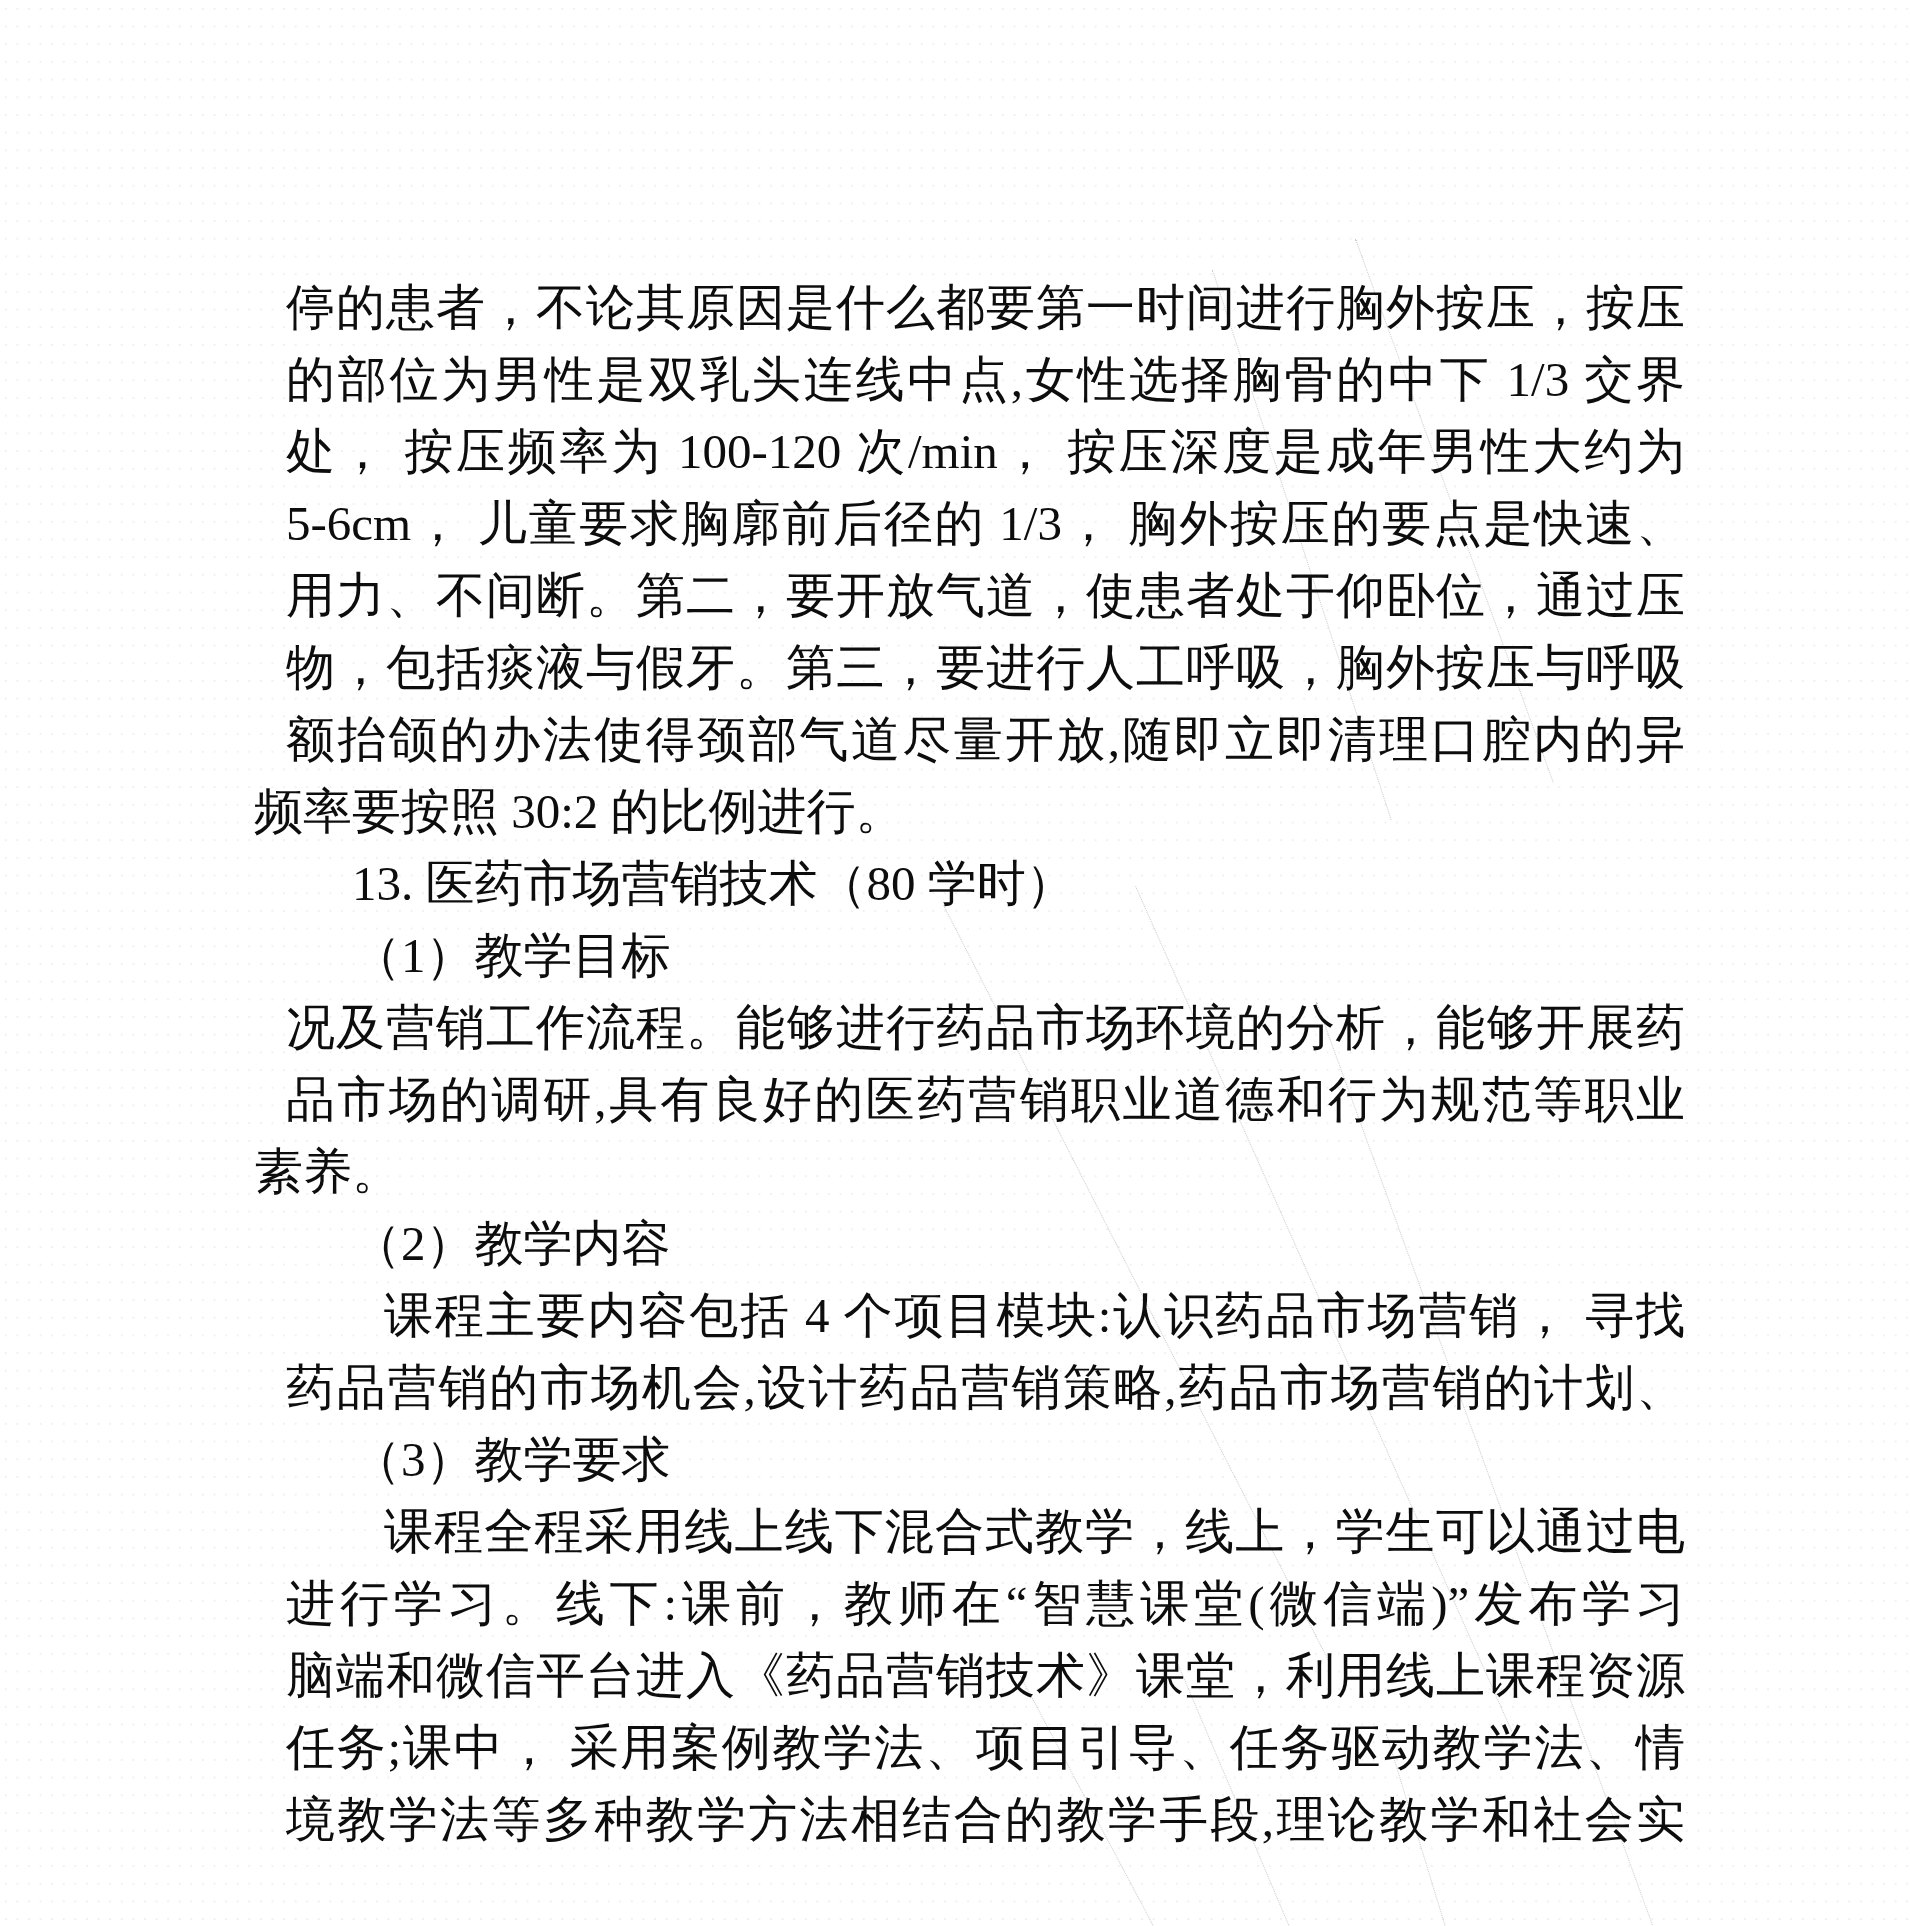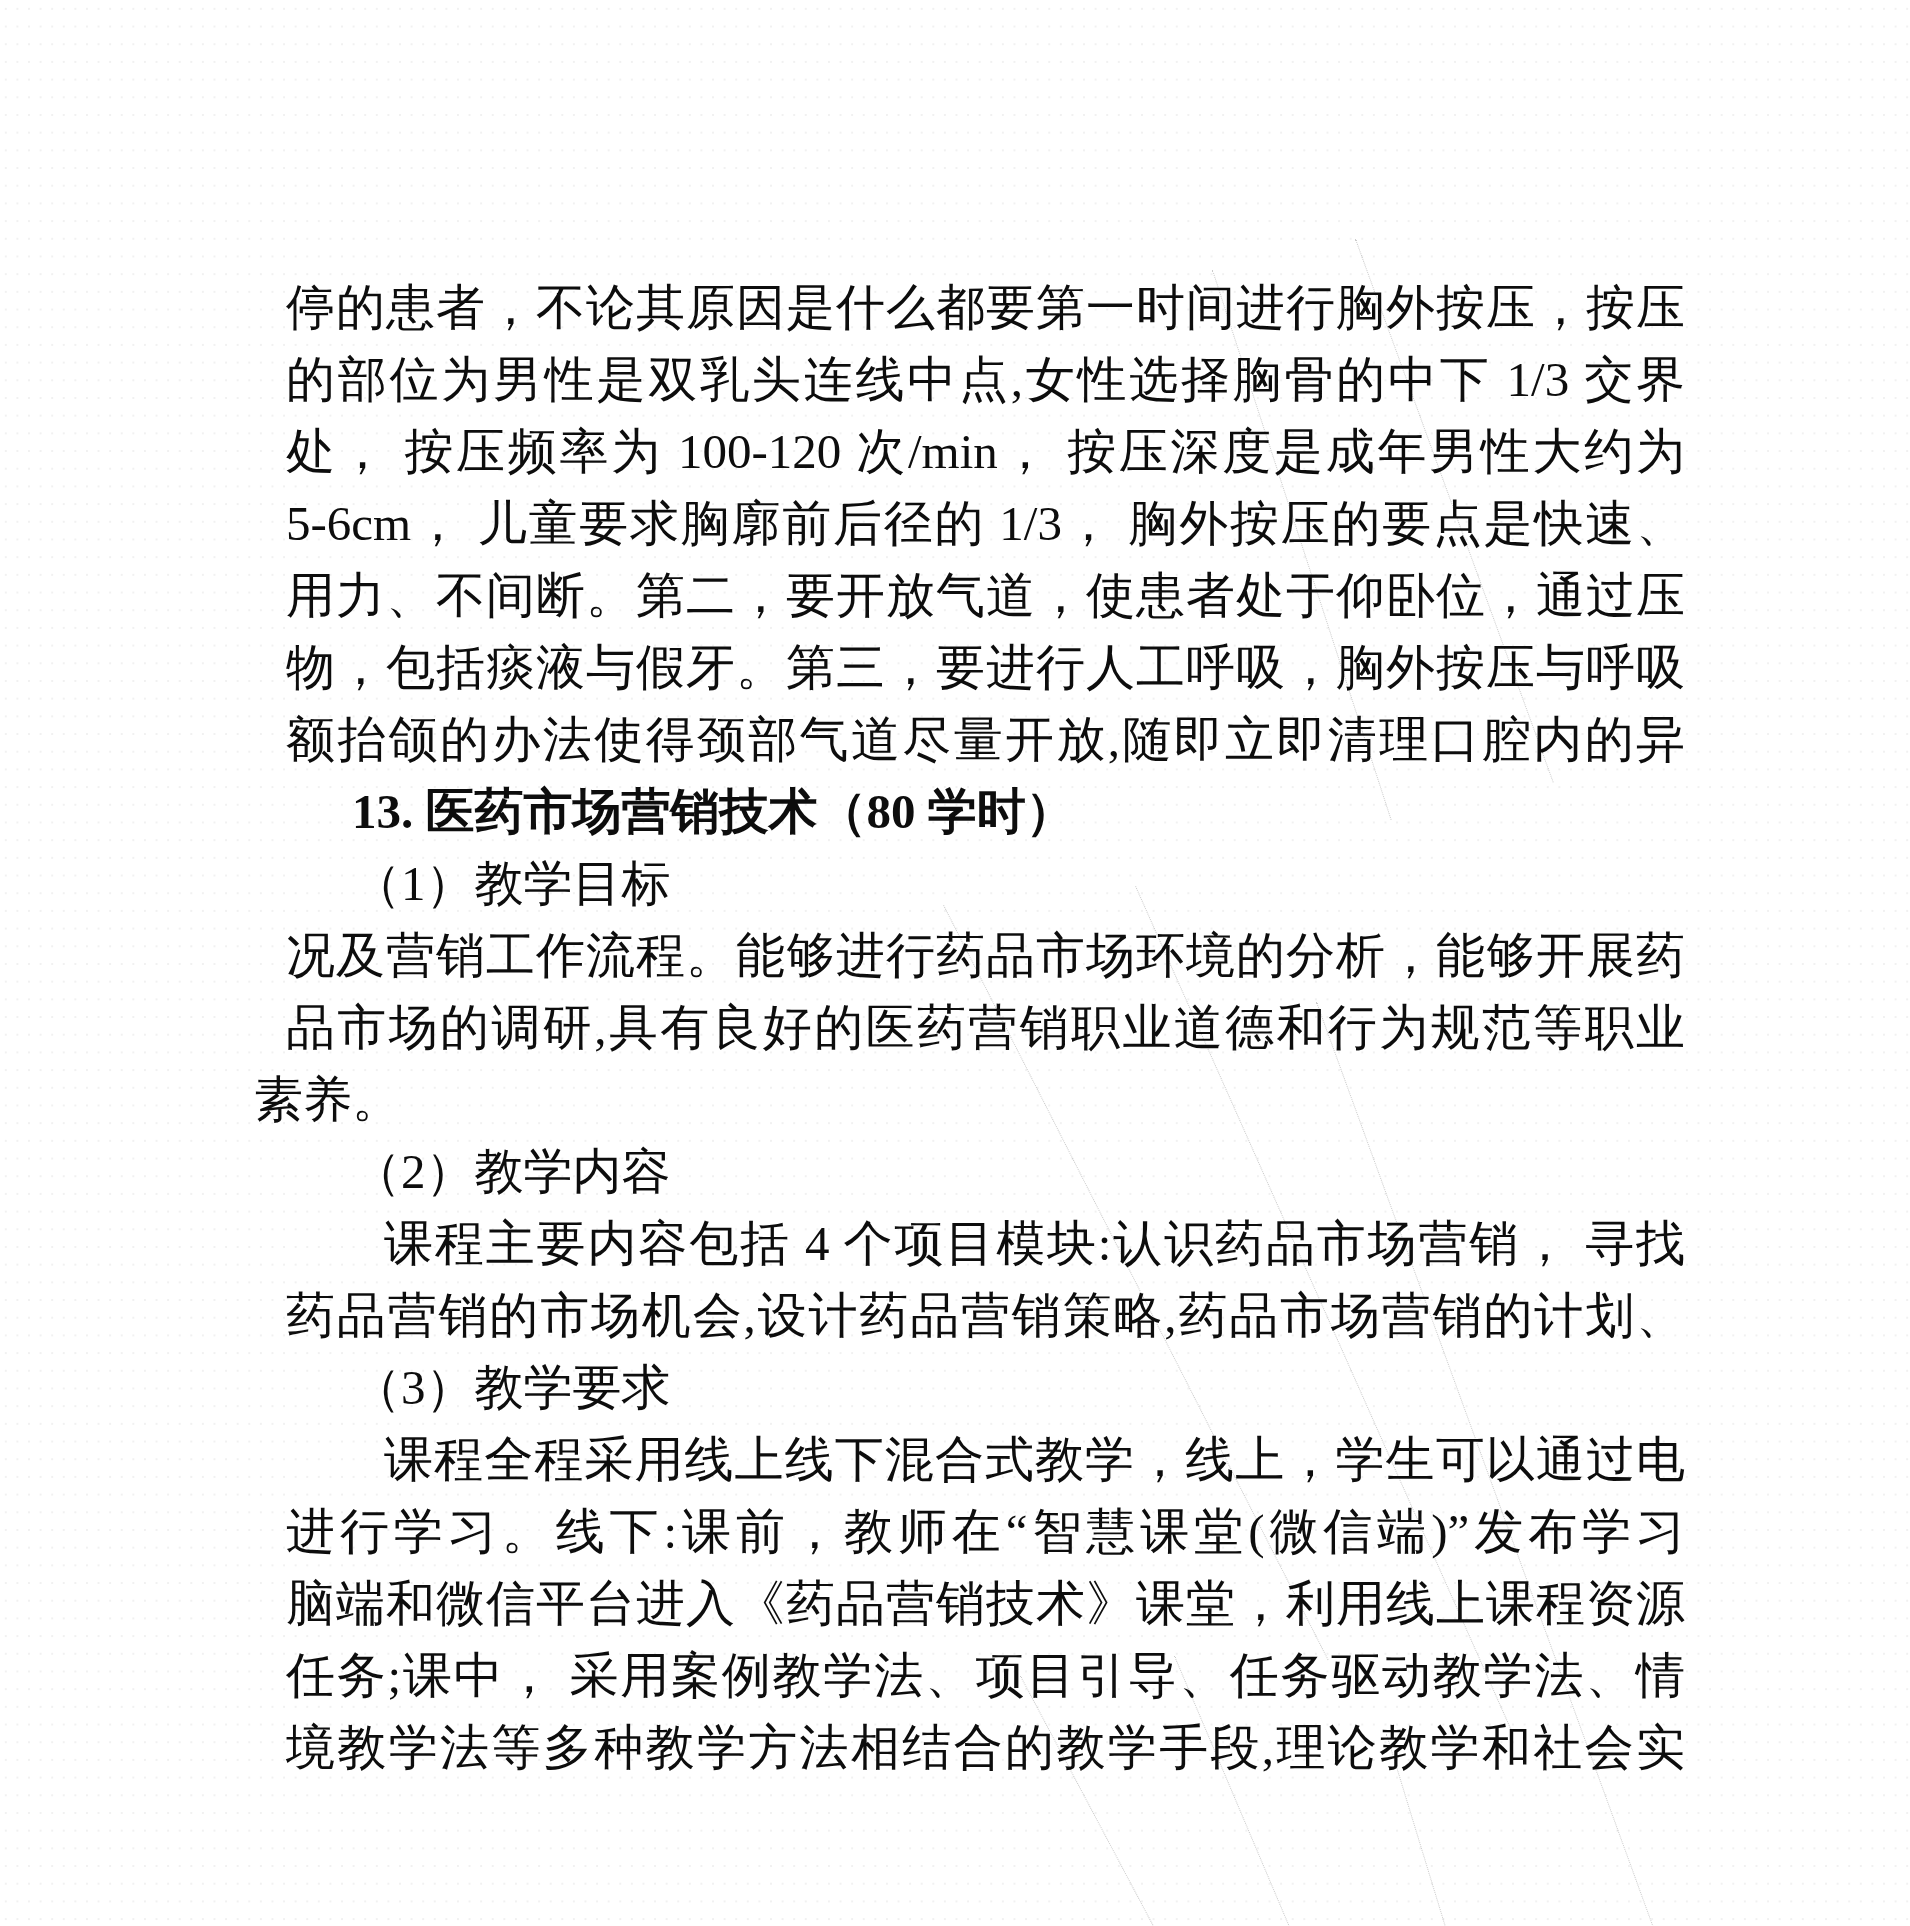--- a/index.html
+++ b/index.html
@@ -46,21 +46,21 @@
     line-height: 72px;
     color: #0d0d0d;
     text-justify: inter-character;
   }
   .line {
     text-align: justify;
     text-align-last: left;
   }
   .line.full { text-align-last: justify; margin-left: 32px; }
   .line.indent { text-indent: 2em; }
-  .line.bold { font-weight: 700; }
+  .line.bold { font-weight: 400; }
 </style>
 </head>
 <body>
 
 <div class="page">
   <div class="texture"></div>
   <div class="streak s1"></div>
   <div class="streak s2"></div>
   <div class="streak s3"></div>
   <div class="streak s4"></div>
@@ -70,20 +70,21 @@
   <div class="streak s8"></div>
 
   <div class="body-text">
       <div class="line full">停的患者，不论其原因是什么都要第一时间进行胸外按压，按压</div>
       <div class="line full">的部位为男性是双乳头连线中点,女性选择胸骨的中下 1/3 交界</div>
       <div class="line full">处， 按压频率为 100-120 次/min， 按压深度是成年男性大约为</div>
       <div class="line full">5-6cm， 儿童要求胸廓前后径的 1/3， 胸外按压的要点是快速、</div>
       <div class="line full">用力、不间断。第二，要开放气道，使患者处于仰卧位，通过压</div>
       <div class="line full">物，包括痰液与假牙。第三，要进行人工呼吸，胸外按压与呼吸</div>
       <div class="line full">额抬颌的办法使得颈部气道尽量开放,随即立即清理口腔内的异</div>
+      <div class="line">频率要按照 30:2 的比例进行。</div>
       <div class="line indent bold">13. 医药市场营销技术（80 学时）</div>
       <div class="line indent">（1）教学目标</div>
       <div class="line full">况及营销工作流程。能够进行药品市场环境的分析，能够开展药</div>
       <div class="line full">品市场的调研,具有良好的医药营销职业道德和行为规范等职业</div>
       <div class="line">素养。</div>
       <div class="line indent">（2）教学内容</div>
       <div class="line full indent">课程主要内容包括 4 个项目模块:认识药品市场营销， 寻找</div>
       <div class="line full">药品营销的市场机会,设计药品营销策略,药品市场营销的计划、</div>
       <div class="line indent">（3）教学要求</div>
       <div class="line full indent">课程全程采用线上线下混合式教学，线上，学生可以通过电</div>

